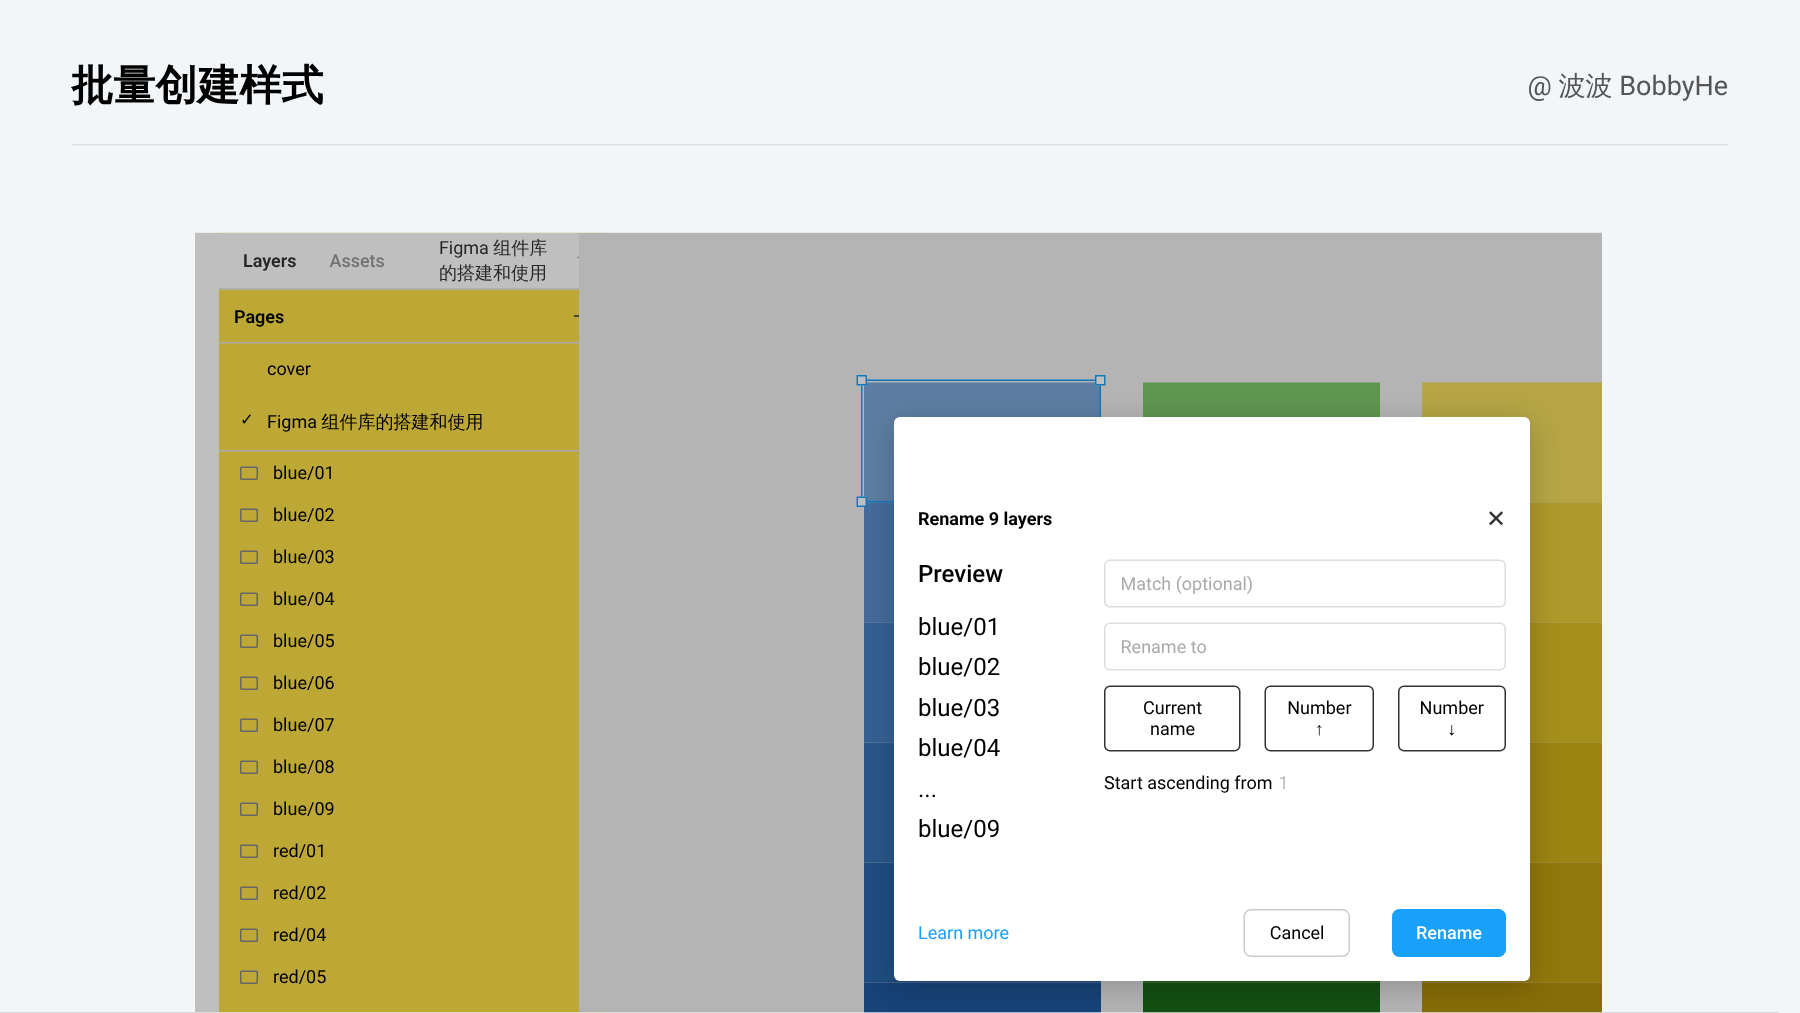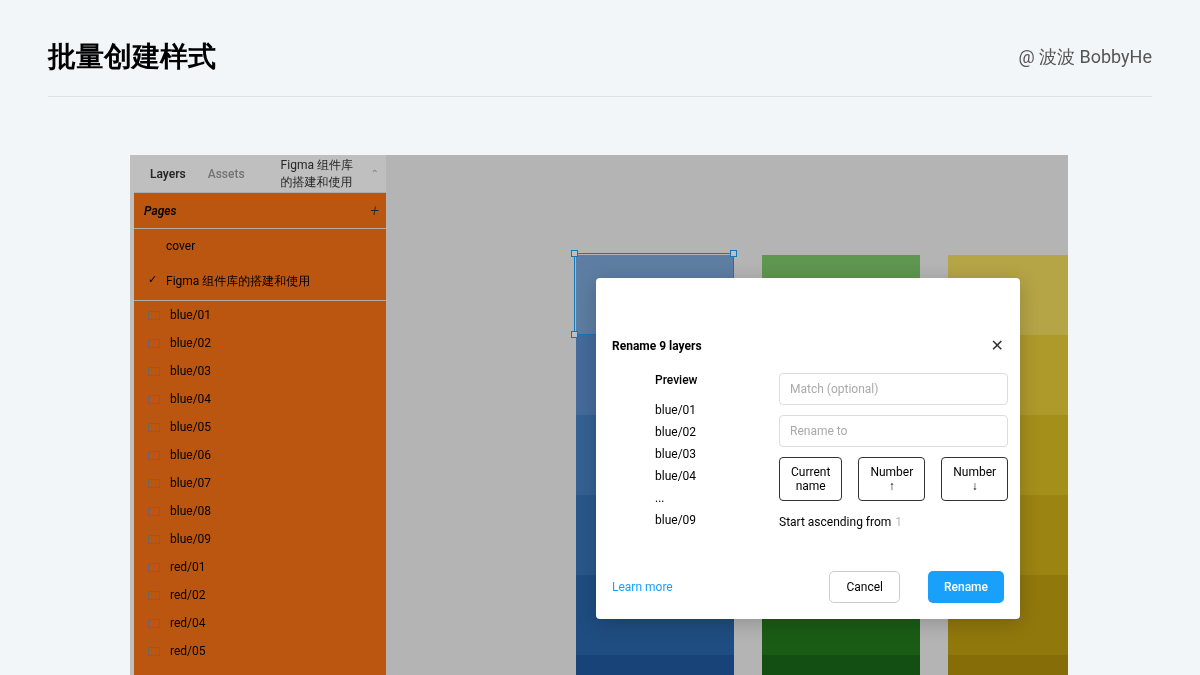--- a/index.html
+++ b/index.html
@@ -7,39 +7,39 @@
 .header { padding: 38px 48px 20px 48px; display: flex; justify-content: space-between; align-items: center; }
 .header-title { font-size: 28px; font-weight: 700; color: #000; }
 .header-author { font-size: 18px; color: #555; }
 .divider { height: 1px; background: #e0e0e0; margin: 0 48px; }
 .screenshot-container { position: absolute; top: 155px; left: 130px; width: 938px; height: 520px; background: #fff; overflow: hidden; }
 .overlay { position: absolute; inset: 0; background: rgba(0,0,0,0.25); z-index: 5; pointer-events: none; }
 .top-tabs { display: flex; align-items: center; padding: 0 10px; height: 38px; border-bottom: 1px solid #e5e5e5; background: #fff; font-size: 12px; color: #333; gap: 10px; }
 .top-tabs .tab { padding: 10px 6px; font-weight: 600; color: #333; }
 .top-tabs .tab.inactive { color: #9a9a9a; font-weight: 500; }
 .top-tabs .pagename { display: flex; align-items: center; gap: 6px; margin-left: 20px; cursor: pointer; }
-.pages-header { display: flex; justify-content: space-between; align-items: center; padding: 0 10px; height: 36px; border-bottom: 1px solid #e5e5e5; font-size: 12px; font-weight: 600; font-style: italic; }
+.pages-header { display: flex; justify-content: space-between; align-items: center; padding: 0 10px; height: 36px; border-bottom: 1px solid #e5e5e5; font-size: 12px; font-weight: 600; }
 .pages-list { font-size: 12px; }
 .page-item { padding: 10px 10px 10px 32px; cursor: pointer; position: relative; }
 .page-item.checked::before { content: "✓"; position: absolute; left: 14px; top: 10px; font-size: 11px; }
 .layers-list { font-size: 12px; border-top: 1px solid #e5e5e5; }
 .layer-item { display: flex; align-items: center; padding: 7px 10px 7px 14px; gap: 10px; cursor: pointer; }
 .layer-icon { width: 12px; height: 9px; border: 1px solid #888; border-radius: 1px; flex-shrink: 0; }
-.left-panel { width: 256px; height: 100%; background: #f97316; position: absolute; left: 4px; top: 0; border-right: 1px solid #e5e5e5; }
+.left-panel { width: 256px; height: 100%; background: #fde047; position: absolute; left: 16px; top: 0; border-right: 1px solid #e5e5e5; }
 .canvas { position: absolute; left: 256px; top: 0; right: 0; bottom: 0; background: #f0f0f0; }
 .swatch-column { position: absolute; top: 100px; width: 158px; }
 .swatch { height: 80px; width: 100%; }
 .selection-box { position: absolute; border: 1.5px solid #18a0fb; }
 .sel-handle { position: absolute; width: 7px; height: 7px; background: #fff; border: 1.5px solid #18a0fb; }
 .dialog { position: absolute; z-index: 10; left: 596px; top: 278px; width: 424px; background: #fff; border-radius: 4px; box-shadow: 0 4px 20px rgba(0,0,0,0.2); padding: 14px 16px 16px 16px; }
 .dialog-header { display: flex; justify-content: space-between; align-items: center; margin-bottom: 18px; margin-top: 44px; }
 .dialog-title { font-size: 12px; font-weight: 700; }
 .close-x { font-size: 16px; color: #333; cursor: pointer; }
 .dialog-body { display: flex; gap: 14px; }
-.preview-col { flex: 0 0 110px; font-size: 12px; margin-left: 43px; }
+.preview-col { flex: 0 0 110px; font-size: 16px; }
 .preview-label { font-weight: 500; margin-bottom: 12px; }
 .preview-item { padding: 4px 0; }
 .form-col { flex: 1; }
 .text-input { width: 100%; border: 1px solid #ddd; border-radius: 4px; padding: 8px 10px; font-size: 12px; margin-bottom: 10px; }
 .text-input::placeholder { color: #aaa; }
 .btn-row { display: flex; gap: 16px; margin-bottom: 14px; }
 .btn-outline { border: 1px solid #333; background: #fff; border-radius: 4px; padding: 7px 11px; font-size: 12px; cursor: pointer; }
 .ascending-row { display: flex; align-items: center; font-size: 12px; }
 .ascending-input { width: 30px; border: none; font-size: 12px; color: #bbb; text-align: left; padding: 0 4px; }
 .dialog-footer { display: flex; justify-content: space-between; align-items: center; margin-top: 40px; }

